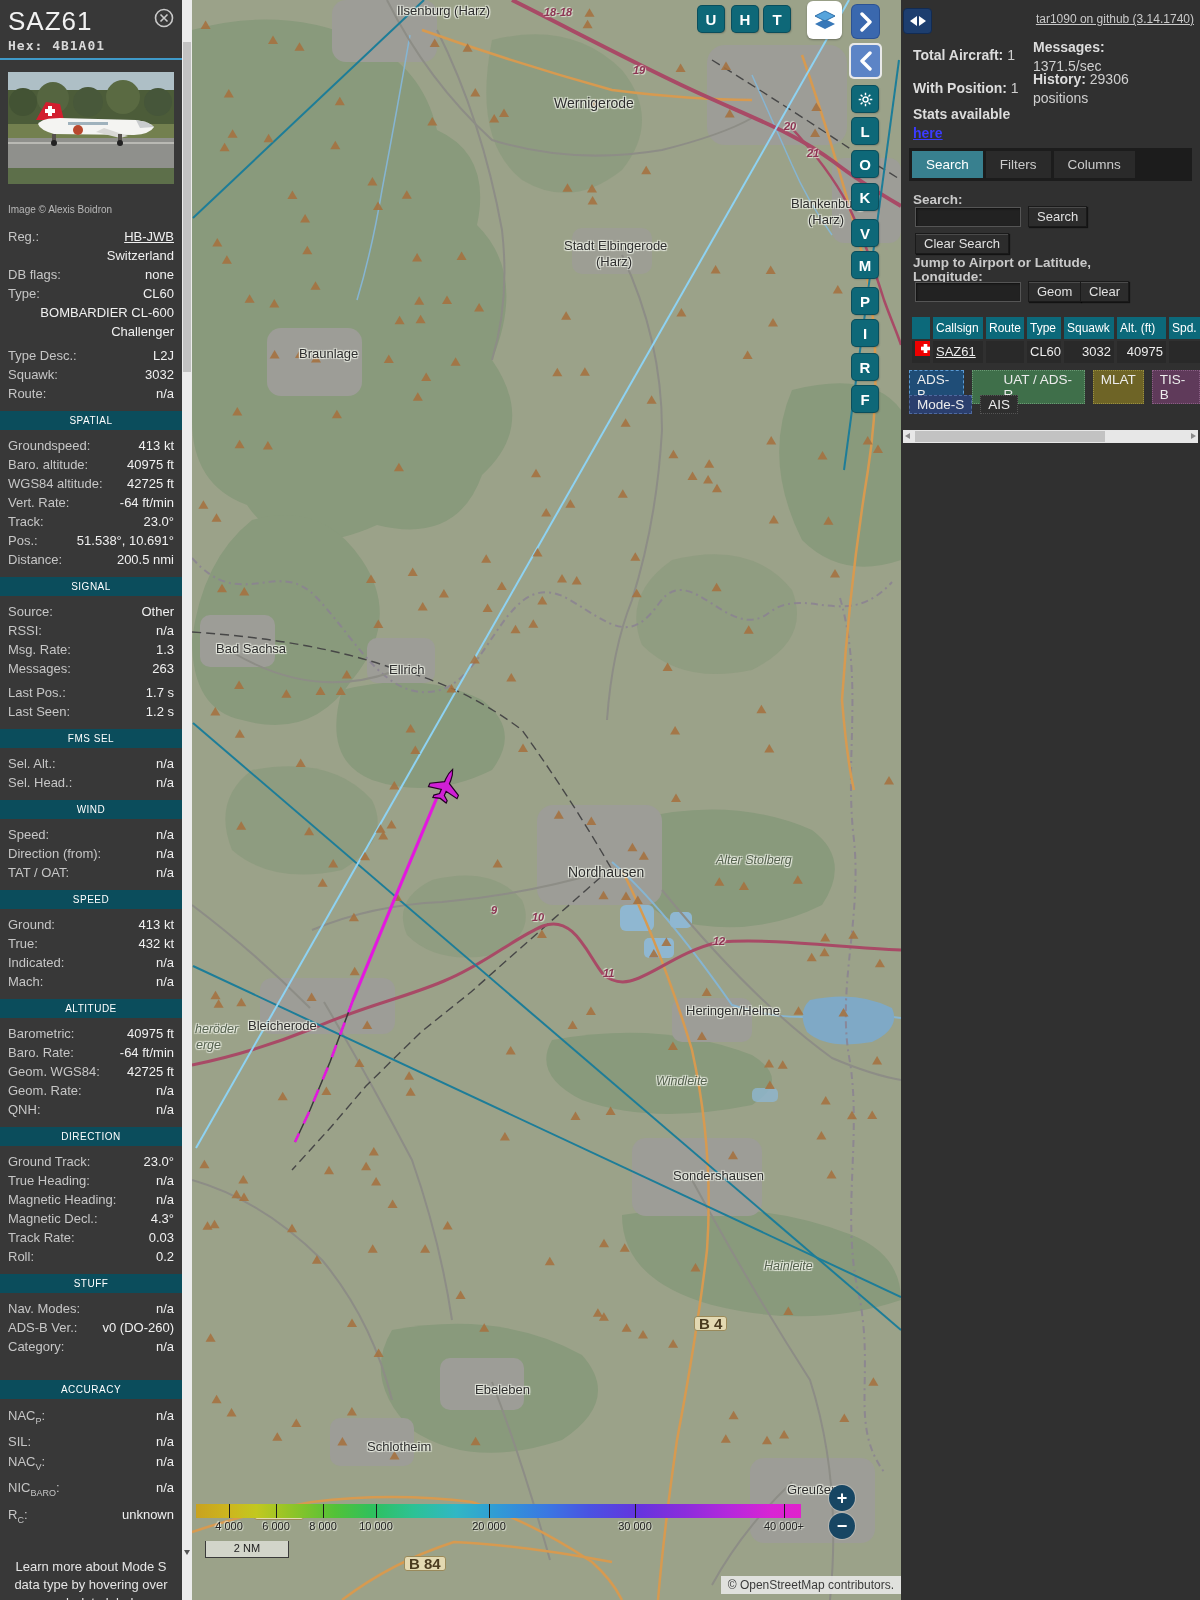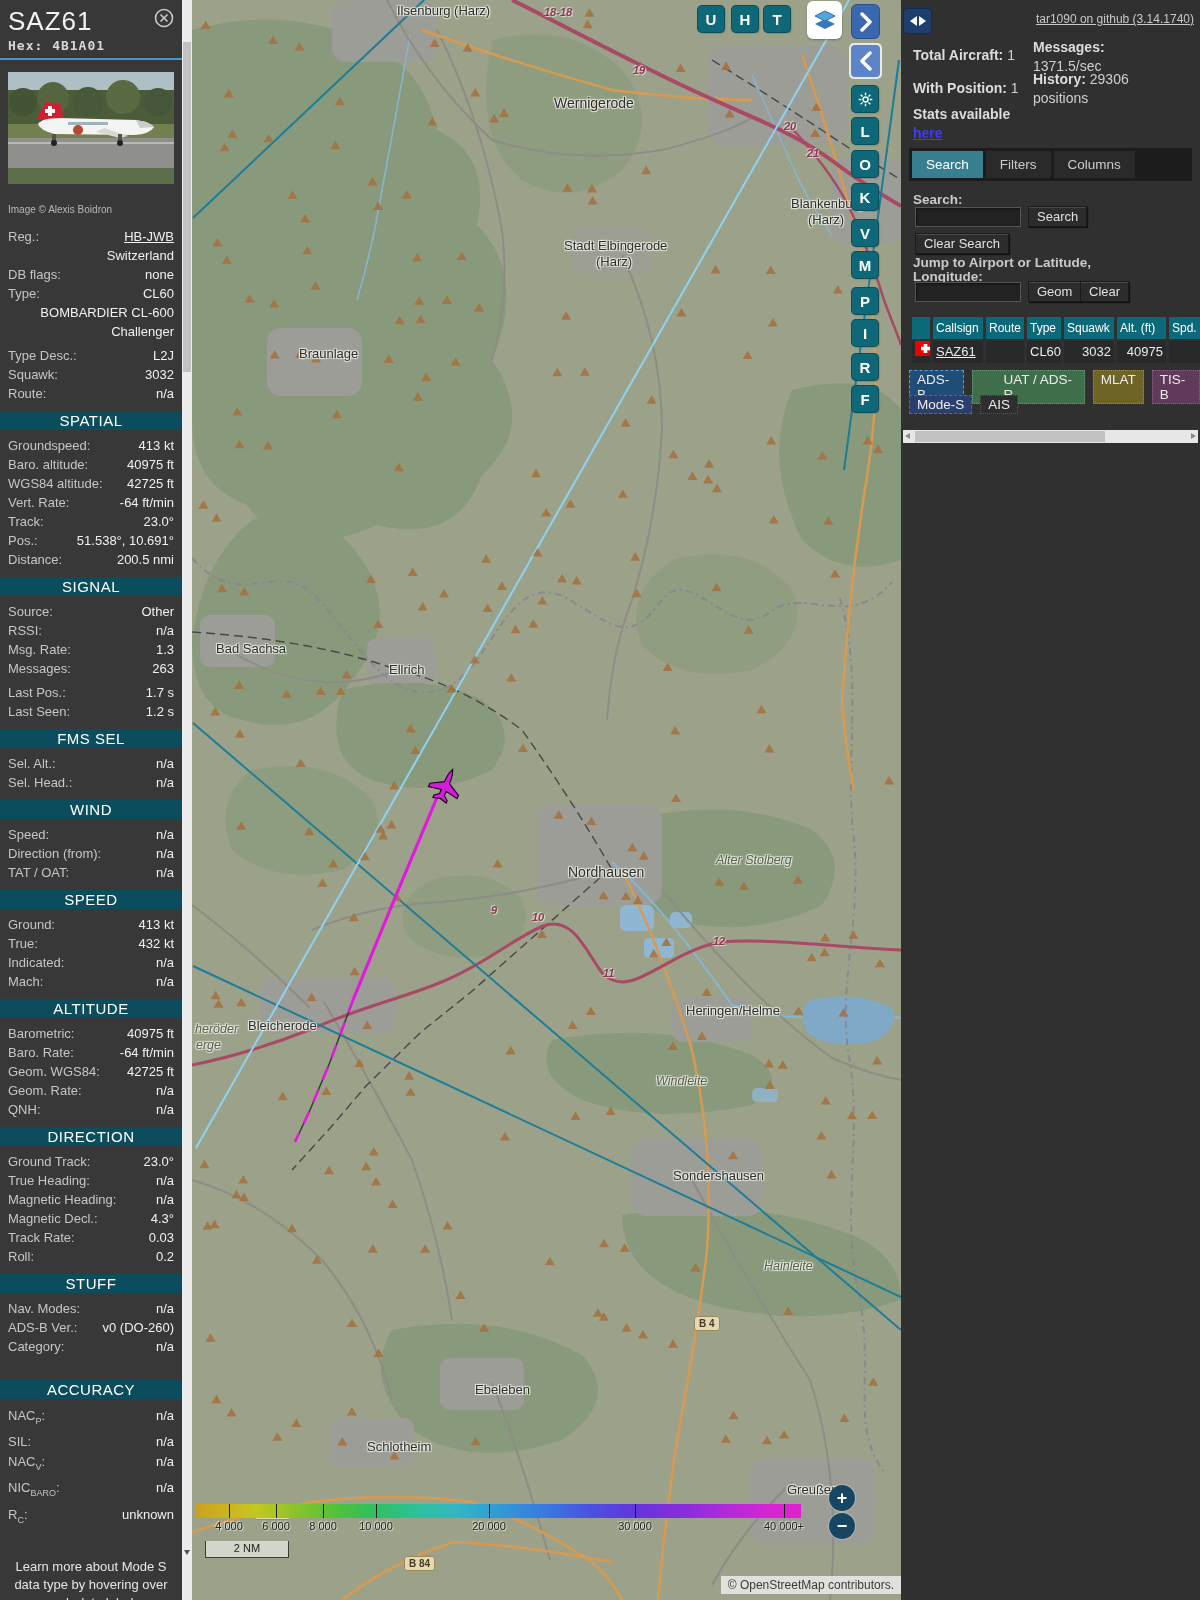--- a/index.html
+++ b/index.html
@@ -18,39 +18,39 @@
   .lp-credit{font-size:10px;color:#b8b8b8;margin-top:20px}
   .kv-rows{margin-top:12px}
   .kv-row{display:flex;justify-content:space-between;font-size:13px;line-height:19px}
   .kv-row .k{color:#c6c6c6;white-space:nowrap}
   .kv-row .v{color:#f0f0f0;text-align:right;flex:1}
   .kv-row .v.link{text-decoration:underline;cursor:pointer}
   .kv-row.gap-top{margin-top:5px}
   .kv-row sub{font-size:9px}
   .section{margin:8px -8px 0}
   .section.mt-lg{margin-top:24px}
-  .section-h{height:19px;line-height:19px;text-align:center;background:#0b4d5c;color:#fff;font-size:15px;letter-spacing:.5px}
+  .section-h{height:19px;line-height:19px;text-align:center;background:#0b4d5c;color:#fff;font-size:10px;letter-spacing:.5px}
   .section-rows{padding:6px 8px 0}
   .section-rows .kv-row.tall{line-height:21px}
   .lp-footer{margin-top:28px;text-align:center;font-size:13px;line-height:18px;color:#e5e5e5;padding:0 2px}
 
   .lp-scroll{position:absolute;left:182px;top:0;width:10px;height:1600px;background:#ececec}
   .lp-thumb{position:absolute;left:1px;top:42px;width:8px;height:330px;background:#c2c2c2}
   .lp-down{position:absolute;left:2px;top:1550px;width:0;height:0;border-left:3.5px solid transparent;border-right:3.5px solid transparent;border-top:5px solid #555}
 
   
   .map{position:absolute;left:192px;top:0;width:709px;height:1600px;background:#9ba289;overflow:hidden}
   .map svg.base{position:absolute;left:0;top:0}
   .map-label{position:absolute;color:#2e2e2e;font-size:13px;white-space:nowrap;
     text-shadow:-1px -1px 1px rgba(235,238,228,.9),1px -1px 1px rgba(235,238,228,.9),-1px 1px 1px rgba(235,238,228,.9),1px 1px 1px rgba(235,238,228,.9)}
   .map-label.lg{font-size:14px}
   .map-label.area{font-style:italic;color:#55624f;font-size:12.5px}
   .road-num{position:absolute;font-style:italic;font-size:11px;font-weight:bold;color:#8d3553;white-space:nowrap;
     text-shadow:-1px -1px 1px rgba(235,238,228,.8),1px 1px 1px rgba(235,238,228,.8)}
-  .shield{position:absolute;background:#e3d9b2;border:1px solid #9a8a5a;border-radius:3px;color:#4a3b20;font-size:10px;font-weight:bold;line-height:13px;padding:0 4px;white-space:nowrap}
+  .shield{position:absolute;background:#e3d9b2;border:1px solid #9a8a5a;border-radius:3px;color:#4a3b20;font-size:15px;font-weight:bold;line-height:13px;padding:0 4px;white-space:nowrap}
 
   .mbtn{position:absolute;width:26px;height:26px;border-radius:4px;background:#0e6878;color:#fff;font-size:15px;font-weight:bold;
     display:flex;align-items:center;justify-content:center;box-shadow:0 0 0 1px #0a4e5c,1px 1px 2px rgba(0,0,0,.4);cursor:pointer}
   .layers-btn{position:absolute;left:615px;top:1px;width:35px;height:38px;background:#fff;border-radius:6px;display:flex;align-items:center;justify-content:center;cursor:pointer;box-shadow:0 1px 2px rgba(0,0,0,.3)}
   .nav-blue{position:absolute;left:660px;top:5px;width:27px;height:33px;background:#3a68ae;border-radius:5px;display:flex;align-items:center;justify-content:center;cursor:pointer;box-shadow:0 0 0 1px #2c5293}
   .nav-blue.back{top:43px;left:657px;width:33px;height:36px;background:#e9e9e9;box-shadow:none}
   .nav-blue.back .inner{width:29px;height:32px;background:#5c84c6;border-radius:4px;display:flex;align-items:center;justify-content:center}
 
   .legend-bar{position:absolute;left:4px;top:1504px;width:605px;height:14px;
     background:linear-gradient(to right,#c9a21f 0%,#ccb81e 6%,#c2c81f 10%,#8ec428 16%,#52c238 23%,#2fc05c 29%,#2cc295 36%,#30b7c4 43%,#309ad6 50%,#3a78e2 58%,#4a52e2 65%,#6434de 73%,#8c2cdc 81%,#b428dc 88%,#d824d4 95%,#e022cc 100%)}

